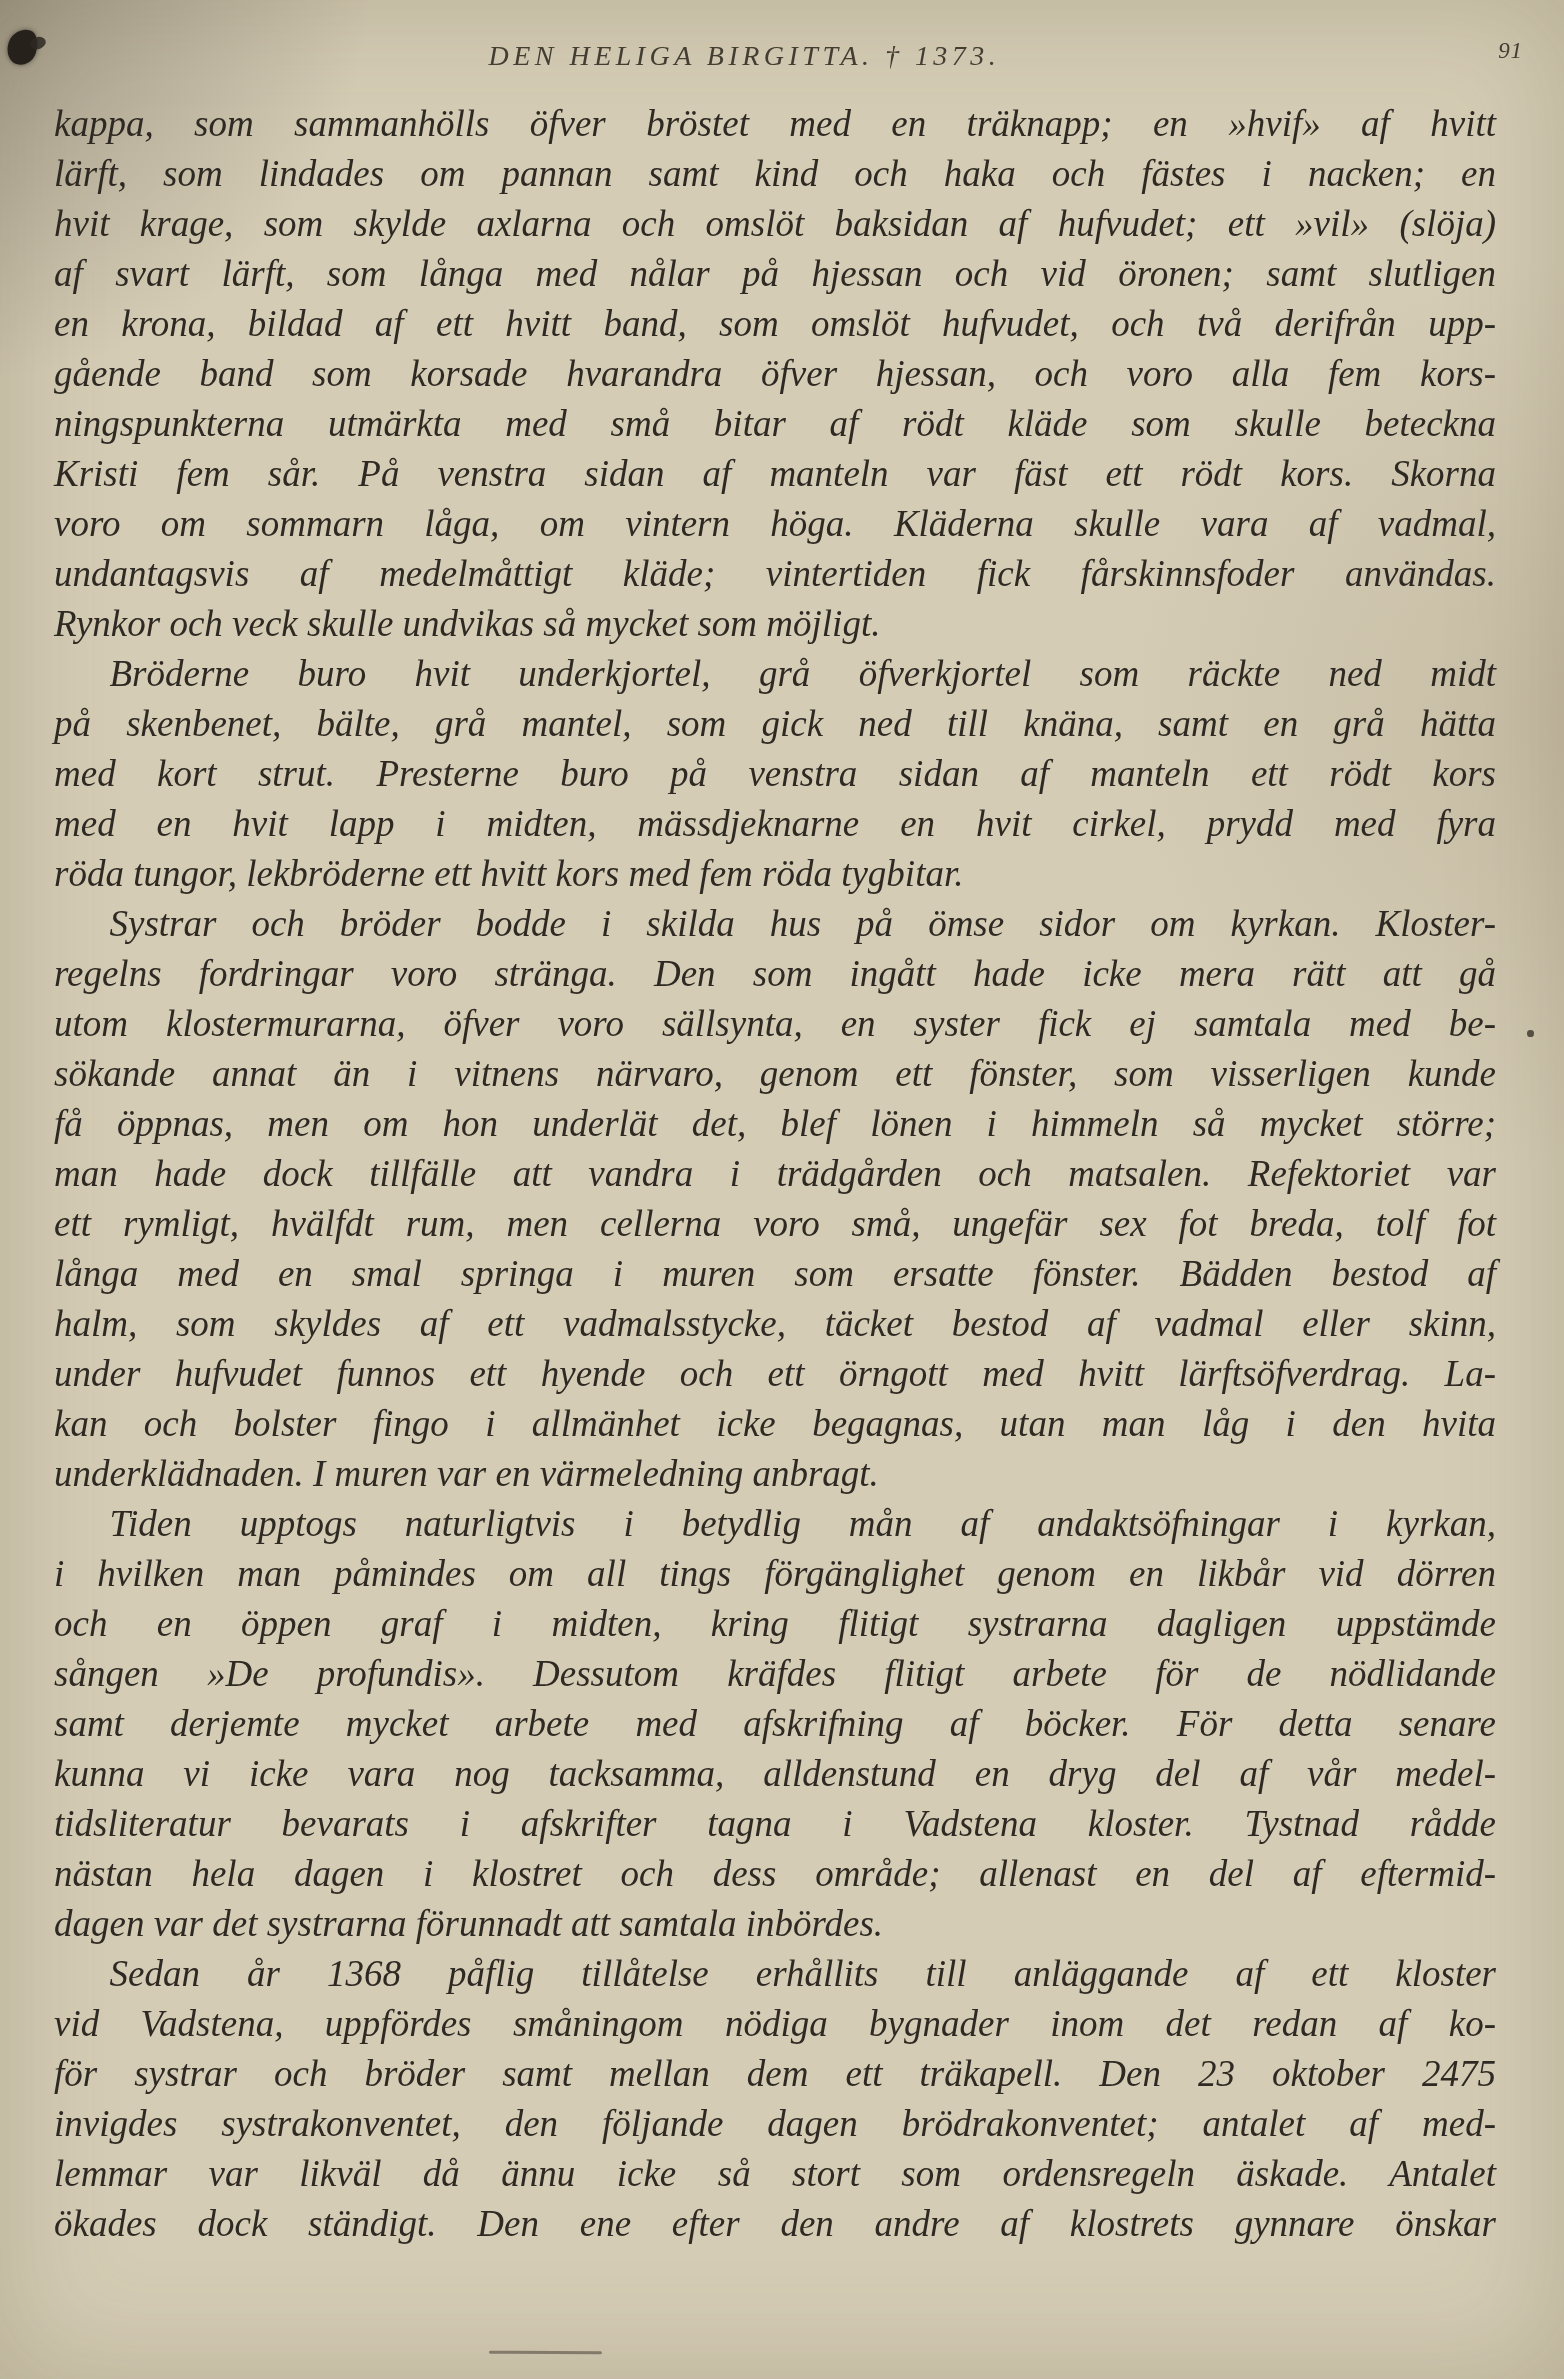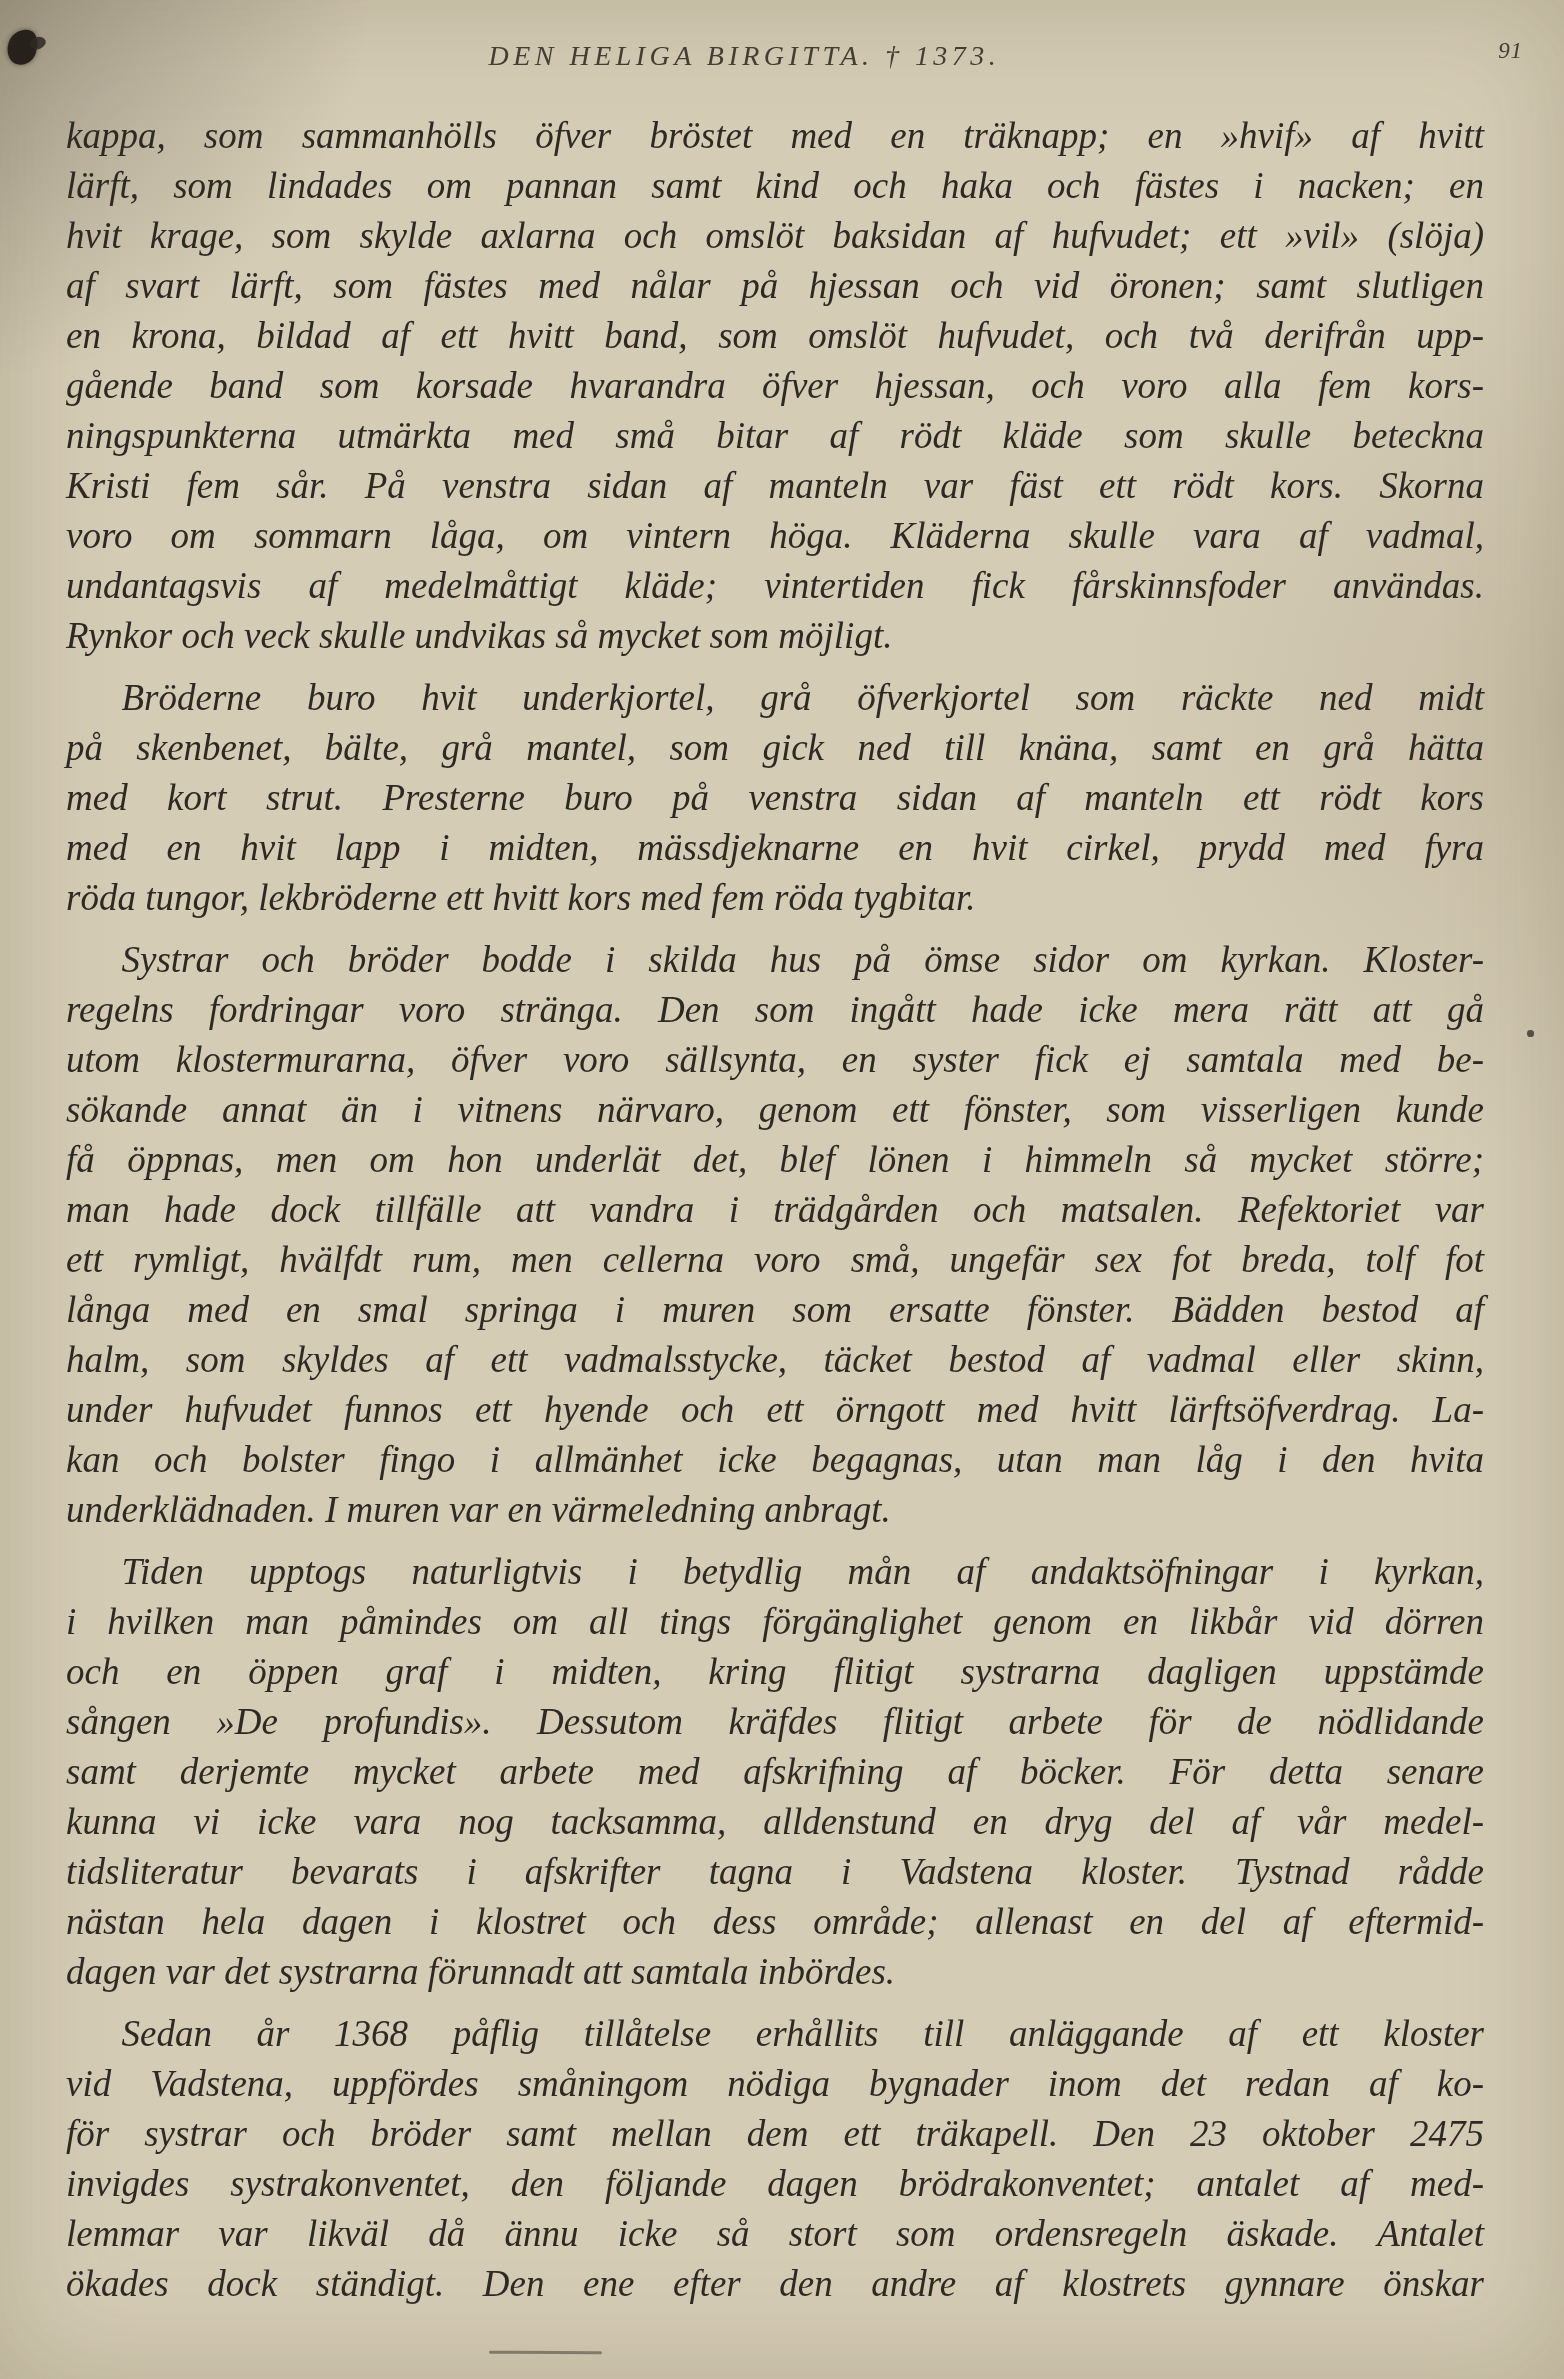--- a/index.html
+++ b/index.html
@@ -36,21 +36,21 @@
     position: absolute; right: 0; top: 0;
     font-size: 23px; letter-spacing: .04em;
   }
 
   
   .page-body {
     position: absolute; top: 99px; left: 54px; right: 69px;
     font-size: 37px; line-height: 50px;
     color: var(--ink, #2e2a23);
   }
-  .para { margin: 12px; }
+  .para { margin: 0; }
   .line { text-align: justify; text-align-last: justify; }
   .line.last-line { text-align-last: left; }
   .para.indent .line:first-child { text-indent: 1.5em; }
 
   
   .ink-blot { position: absolute; left: 3.8px; top: 25px; width: 48px; height: 50px; }
   .ink-blot::before {
     content: ""; position: absolute; left: 3.8px; top: 3.8px; width: 29px; height: 36px;
     background: #26221b; border-radius: 58% 42% 52% 48% / 50% 55% 45% 50%;
     transform: rotate(18deg);
@@ -80,21 +80,21 @@
   <header class="page-header">
     <span class="running-title">DEN HELIGA BIRGITTA. † 1373.</span>
     <span class="page-number">91</span>
   </header>
 
   <main class="page-body">
       <div class="para">
         <div class="line">kappa, som sammanhölls öfver bröstet med en träknapp; en »hvif» af hvitt</div>
         <div class="line">lärft, som lindades om pannan samt kind och haka och fästes i nacken; en</div>
         <div class="line">hvit krage, som skylde axlarna och omslöt baksidan af hufvudet; ett »vil» (slöja)</div>
-        <div class="line">af svart lärft, som fästes med nålar på hjessan och vid öronen; samt slutligen</div>
+        <div class="line">af svart lärft, som långa med nålar på hjessan och vid öronen; samt slutligen</div>
         <div class="line">en krona, bildad af ett hvitt band, som omslöt hufvudet, och två derifrån upp-</div>
         <div class="line">gående band som korsade hvarandra öfver hjessan, och voro alla fem kors-</div>
         <div class="line">ningspunkterna utmärkta med små bitar af rödt kläde som skulle beteckna</div>
         <div class="line">Kristi fem sår. På venstra sidan af manteln var fäst ett rödt kors. Skorna</div>
         <div class="line">voro om sommarn låga, om vintern höga. Kläderna skulle vara af vadmal,</div>
         <div class="line">undantagsvis af medelmåttigt kläde; vintertiden fick fårskinnsfoder användas.</div>
         <div class="line last-line">Rynkor och veck skulle undvikas så mycket som möjligt.</div>
       </div>
       <div class="para indent">
         <div class="line">Bröderne buro hvit underkjortel, grå öfverkjortel som räckte ned midt</div>

